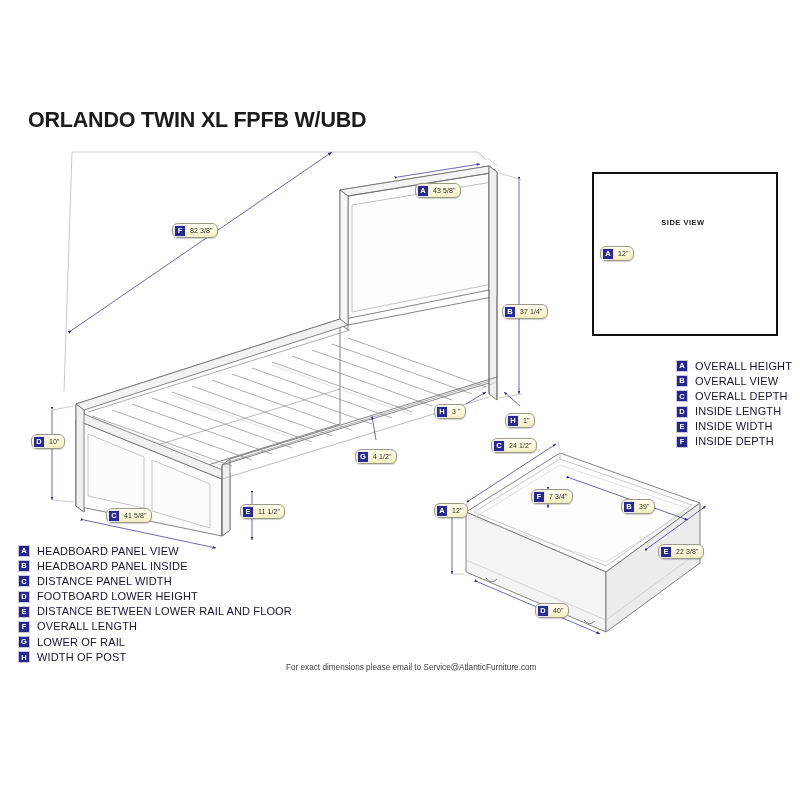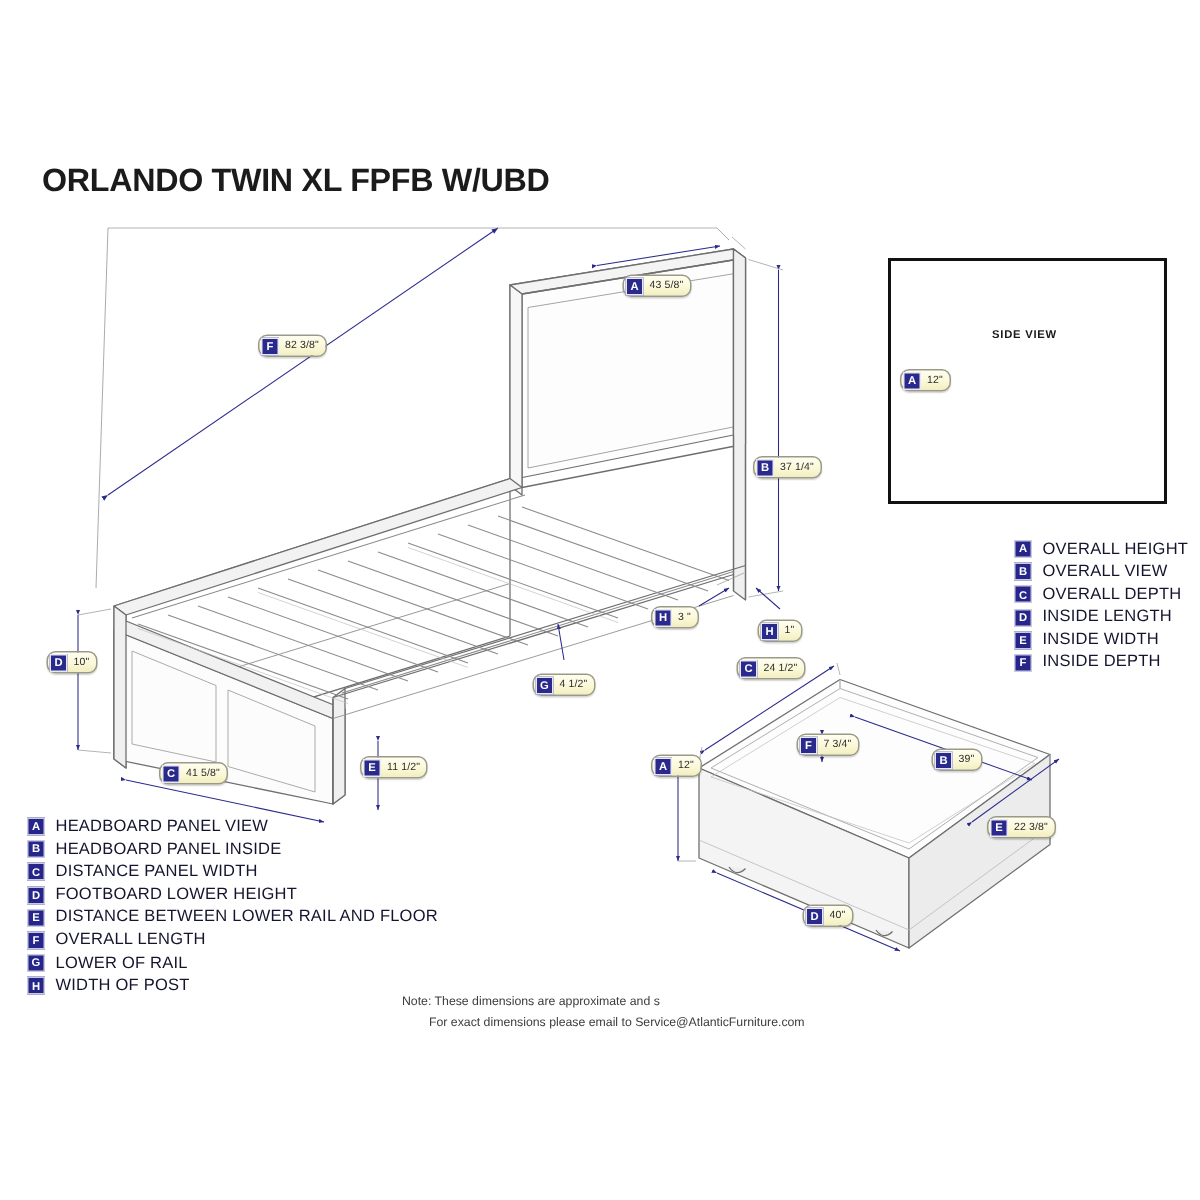--- a/index.html
+++ b/index.html
@@ -444,17 +444,16 @@
         <span class="legend-badge">E</span>
         <span class="legend-label">INSIDE WIDTH</span>
       </div>
       <div class="legend-row">
         <span class="legend-badge">F</span>
         <span class="legend-label">INSIDE DEPTH</span>
       </div>
     </div>
 
   <div class="note">
-    <div>Note:  These dimensions are approximate and s</div>
     <div class="l2">For exact dimensions please email to Service@AtlanticFurniture.com</div>
   </div>
 
 </div>
 
 </body></html>

